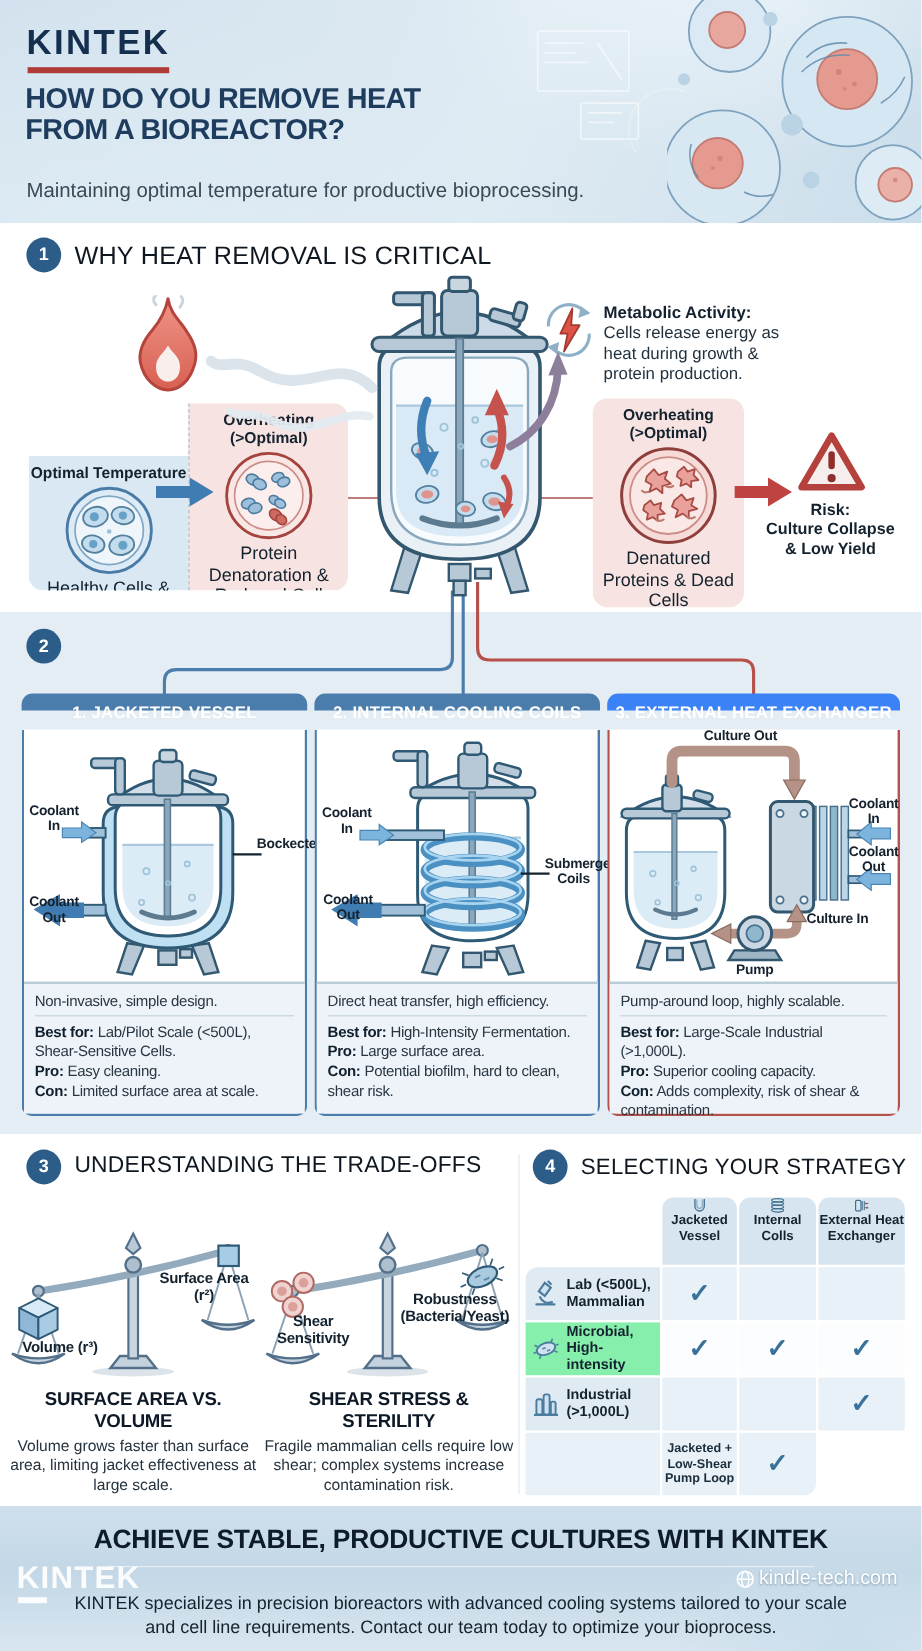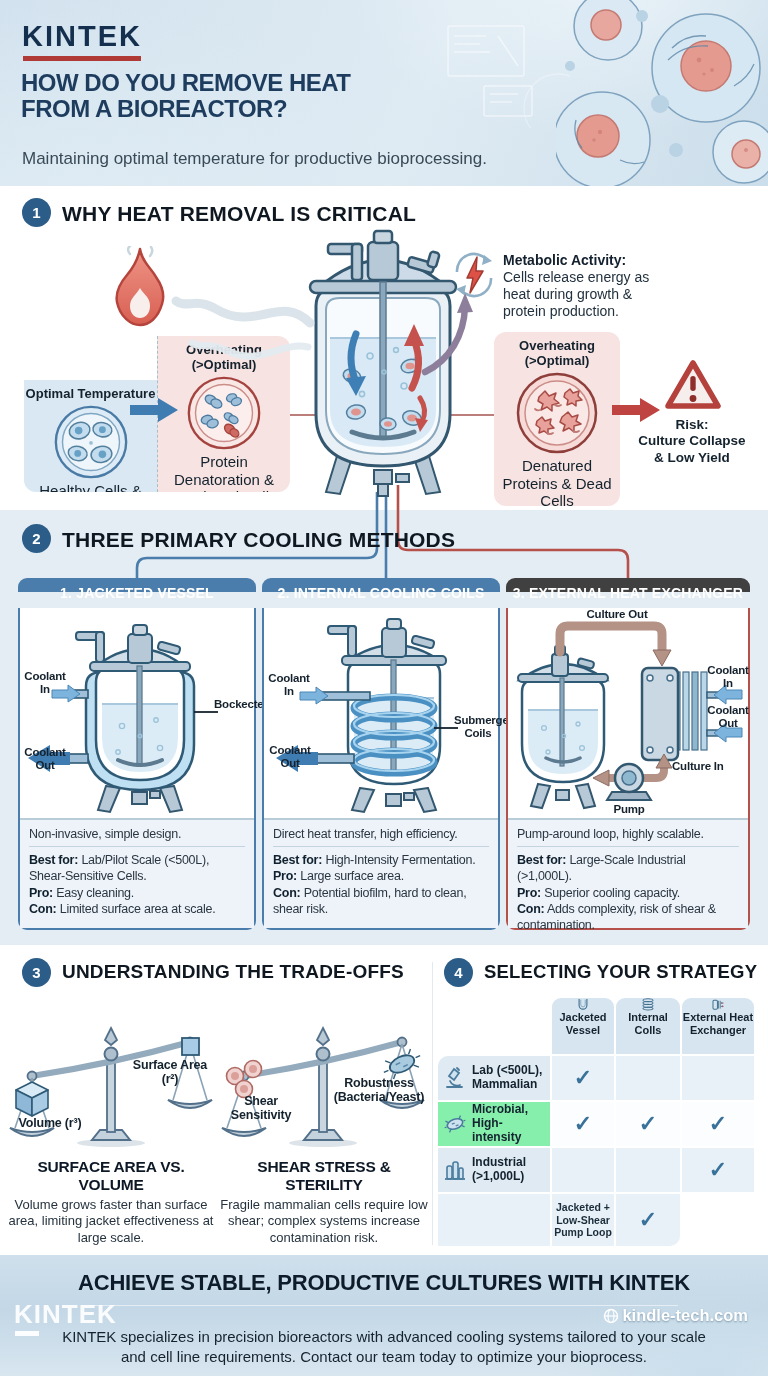--- a/index.html
+++ b/index.html
@@ -16,21 +16,21 @@
       linear-gradient(112deg,#d2e2ee 0%,#dfebf3 55%,#cbdeeb 100%);}
   .logo{position:absolute;font-weight:800;font-size:29px;letter-spacing:2px;color:#15304e;}
   .logo-bar{position:absolute;background:#b03b36;}
   .title{position:absolute;font-weight:800;font-size:24px;line-height:1.08;color:#1d3c5e;letter-spacing:-0.5px;}
   .subtitle{position:absolute;font-size:17px;color:#394a57;}
 
   
   .band{position:absolute;left:0;width:768px;}
   .badge{position:absolute;width:29px;height:29px;border-radius:50%;background:#2c5d88;
          color:#fff;font-weight:800;font-size:15px;line-height:29px;text-align:center;z-index:2;}
-  .sec-h{position:absolute;font-weight:700;color:#0f1821;letter-spacing:0.2px;z-index:2;}
+  .sec-h{position:absolute;font-weight:400;color:#0f1821;letter-spacing:0.2px;z-index:2;}
 
   
   .pairbox{position:absolute;left:24px;top:336px;width:266px;height:156px;border-radius:12px;
            overflow:hidden;display:flex;z-index:2;}
   .half{width:50%;text-align:center;padding-top:7px;box-sizing:border-box;}
   .half-blue{background:#d9e8f3;margin-top:44px;}
   .half-pink{background:#f7e4e2;border-left:1.5px dashed #a8bccb;}
   .cellbox{position:absolute;left:494px;top:332px;width:126px;height:174px;border-radius:12px;
            background:#f7e4e2;text-align:center;padding-top:7px;box-sizing:border-box;z-index:2;}
   .bx-title{font-weight:800;font-size:13px;line-height:1.15;color:#14222e;}
@@ -94,21 +94,21 @@
   .footer{position:absolute;left:0;top:1255px;width:768px;height:121px;
     background:
       radial-gradient(220px 160px at 92% 100%, #cadeeb 0%, rgba(202,222,235,0) 70%),
       linear-gradient(180deg,#cfe0ec 0%,#c3d7e6 45%,#d8e6f0 100%);}
   .f-head{position:absolute;left:0;right:0;top:15px;text-align:center;font-weight:800;
           font-size:22px;color:#0e1b29;letter-spacing:-0.2px;}
   .f-line{position:absolute;left:90px;right:90px;top:50px;height:1px;background:rgba(255,255,255,0.55);}
   .f-wm{position:absolute;left:14px;top:44px;font-weight:800;font-size:26px;letter-spacing:1px;
         color:#fff;opacity:0.92;}
   .f-wm-bar{position:absolute;left:15px;top:76px;width:24px;height:5px;background:#fff;opacity:0.92;}
-  .f-site{position:absolute;right:20px;top:51px;font-weight:700;font-size:16.5px;color:#fff;
+  .f-site{position:absolute;right:20px;top:51px;font-weight:400;font-size:16.5px;color:#fff;
           text-shadow:0 1px 2px rgba(40,70,100,0.45);display:flex;align-items:center;gap:3px;text-align:center;}
   .f-body{position:absolute;left:58px;right:58px;top:72px;text-align:center;font-size:15px;
           line-height:1.3;color:#15232e;}
 
   .arrow-blk{position:absolute;z-index:2;}
 </style>
 </head>
 <body>
 
 <div id="page">
@@ -342,21 +342,20 @@
   <svg class="s1item" style="left:664px;top:358px" width="58" height="54" viewBox="0 0 58 54">
     <polygon points="29,5 54,48 4,48" fill="#f6eeec" stroke="#b5413c" stroke-width="5.5" stroke-linejoin="round"></polygon>
     <rect x="26.3" y="18" width="5.4" height="15" rx="2.7" fill="#8f2f2b"></rect>
     <circle cx="29" cy="40.5" r="3.4" fill="#8f2f2b"></circle>
   </svg>
   <div class="risk pre" style="left:622px;top:417px;width:140px">Risk:
 Culture Collapse
 &amp; Low Yield</div>
 
   <div class="badge" style="left:22px;top:524px">2</div>
-  <div class="sec-h" style="left:62px;top:528px;font-size:21px">THREE PRIMARY COOLING METHODS</div>
 
   <div class="card" style="left:18px;width:238px">
     <div class="card-h" style="background:#4a7dab">1. JACKETED VESSEL</div>
     <div class="card-b">
       <div class="diag">
         <svg width="238" height="210" viewBox="0 0 238 210">
           <g fill="#b7c9d6" stroke="#33576f" stroke-width="2">
             <path d="M86,178 L100,180 L90,204 L78,202 Z"></path>
             <path d="M154,178 L140,180 L150,204 L162,202 Z"></path>
             <rect x="112" y="184" width="15" height="12"></rect>
@@ -454,21 +453,21 @@
         <div class="card-details">
           <div><b>Best for:</b> <span>High-Intensity Fermentation.</span></div>
           <div><b>Pro:</b> <span>Large surface area.</span></div>
           <div><b>Con:</b> <span>Potential biofilm, hard to clean, shear risk.</span></div>
         </div>
       </div>
     </div>
   </div>
 
   <div class="card card3" style="left:506px;width:244px">
-    <div class="card-h" style="background:#404040">3. EXTERNAL HEAT EXCHANGER</div>
+    <div class="card-h" style="background:#3b82f6">3. EXTERNAL HEAT EXCHANGER</div>
     <div class="card-b">
       <div class="diag">
         <svg width="244" height="210" viewBox="0 0 244 210">
           <g fill="#b7c9d6" stroke="#33576f" stroke-width="2">
             <path d="M30,176 L42,178 L34,200 L23,198 Z"></path>
             <path d="M80,176 L68,178 L76,200 L87,198 Z"></path>
             <rect x="48" y="182" width="13" height="10"></rect>
           </g>
           <path d="M14,84 Q14,72 26,72 H84 Q96,72 96,84 V136 Q96,174 55,174 Q14,174 14,136 Z" fill="#ffffff" stroke="#2f5a76" stroke-width="2.5"></path>
           <path d="M20,102 H90 V134 Q90,166 55,166 Q20,166 20,134 Z" fill="#dcecf7"></path>

